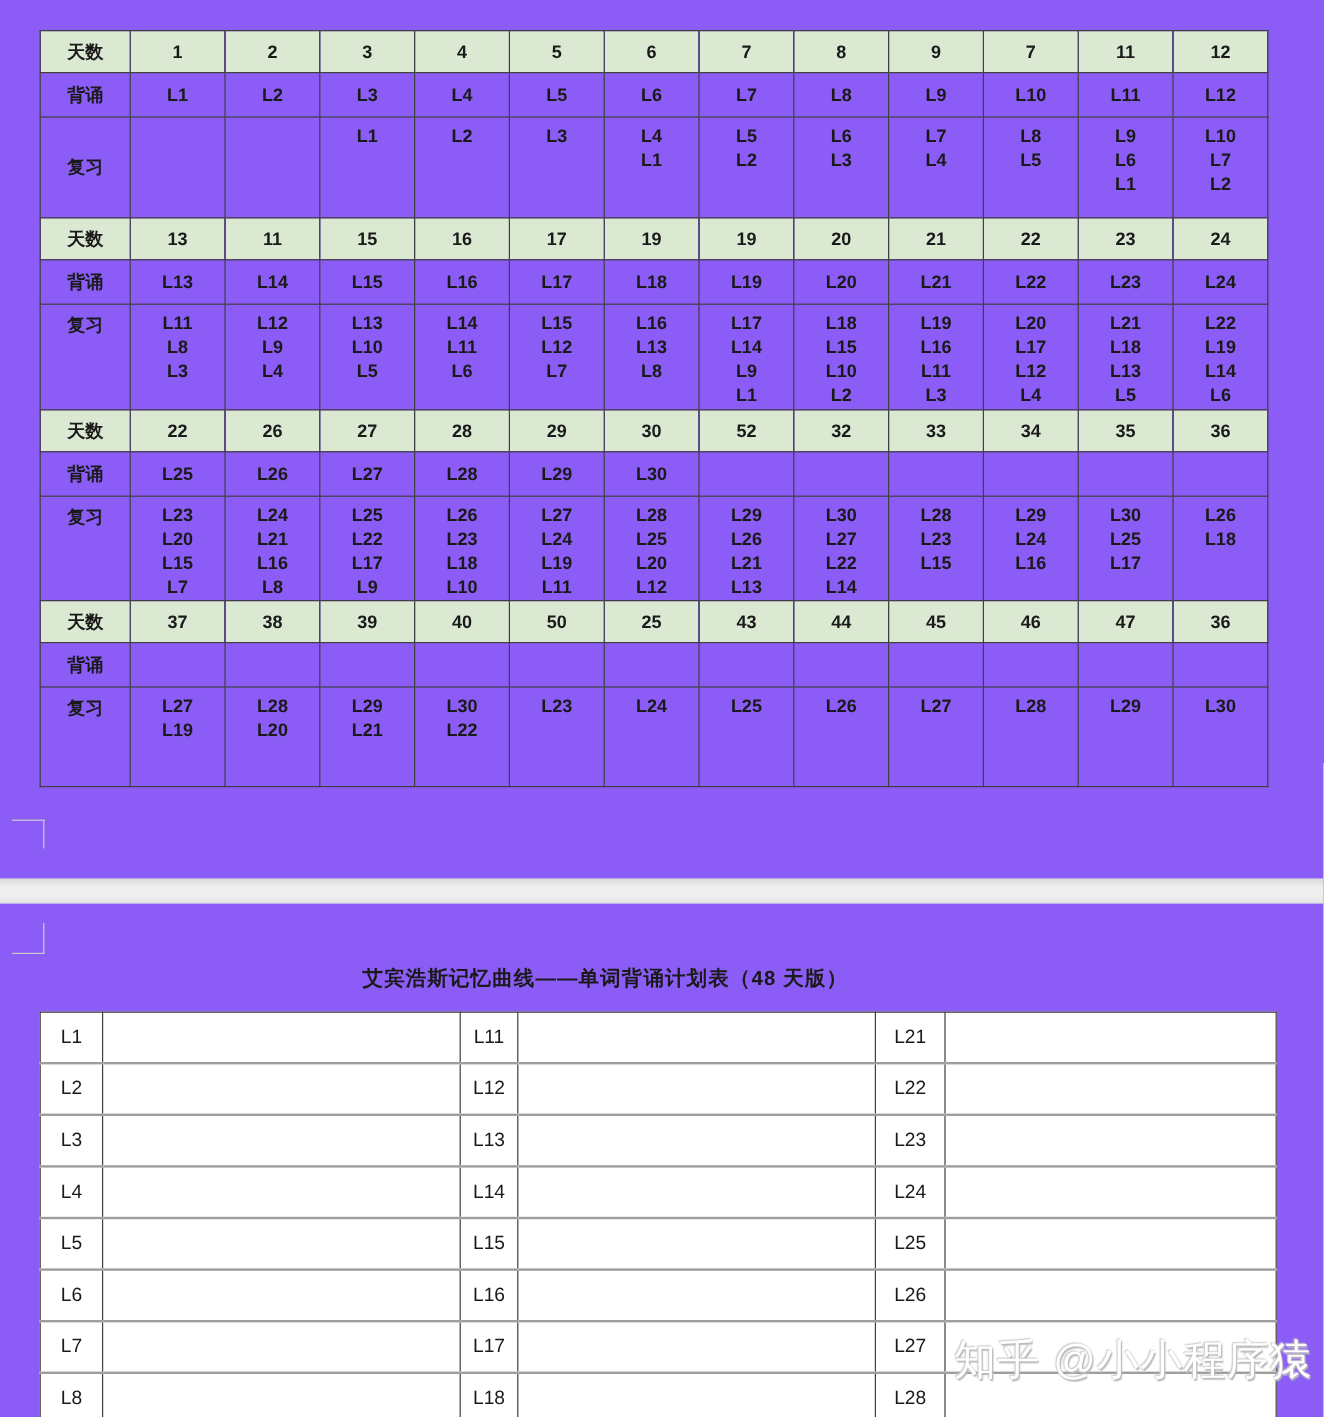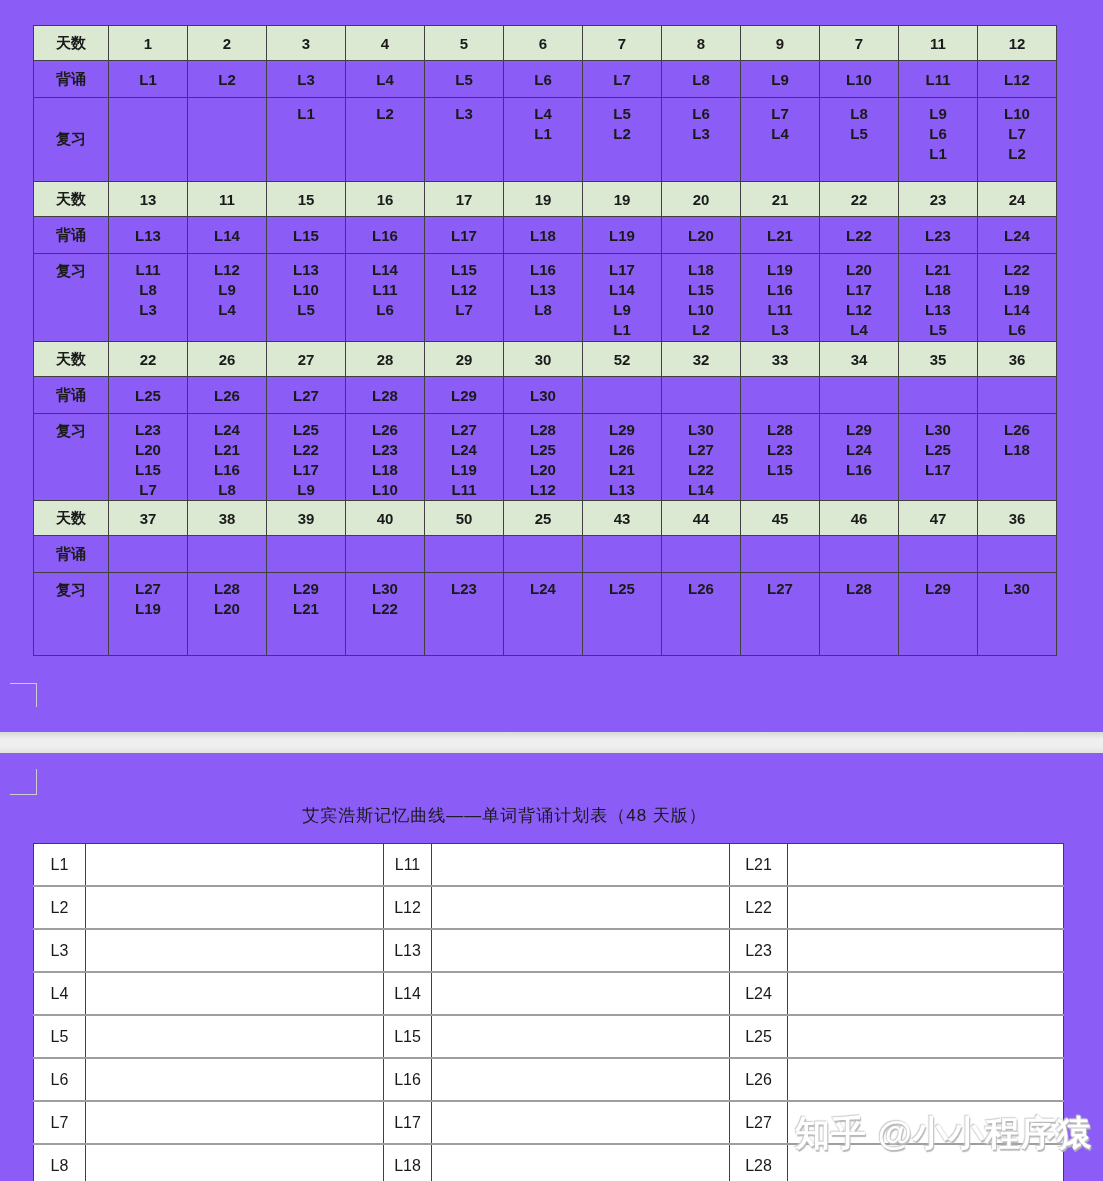--- a/index.html
+++ b/index.html
@@ -26,32 +26,32 @@
 
   
   .corner-mark{position:absolute;width:26px;height:23px;pointer-events:none;}
   .corner-mark.bottom{left:10px;top:683px;border-top:1px solid var(--corner,#cccccc);border-right:1px solid var(--corner,#cccccc);}
   .corner-mark.top{left:10px;top:769px;height:25px;border-bottom:1px solid var(--corner,#cccccc);border-right:1px solid var(--corner,#cccccc);}
   .page-gap{position:absolute;left:0;top:732px;width:1103px;height:21px;
     background:linear-gradient(to bottom,#d9d9d9 0%,#efefef 35%,#efefef 70%,#e2e2e2 100%);}
 
   
   .page2-title{position:absolute;left:0;top:804px;width:1009px;text-align:center;
-    font-size:17px;font-weight:normal;letter-spacing:1px;}
+    font-size:17px;font-weight:bold;letter-spacing:1px;}
   table.log-table{position:absolute;left:33px;top:843px;border-collapse:collapse;table-layout:fixed;background:#ffffff;}
   table.log-table td{
     height:41px;font-size:16px;text-align:center;vertical-align:middle;padding:0;
     border-left:1px solid var(--border,#404040);border-right:1px solid var(--border,#404040);
     border-top:2px solid #9e9e9e;border-bottom:2px solid #9e9e9e;
   }
   table.log-table tr:first-child td{border-top:1px solid var(--border,#404040);}
 
   
   .watermark{position:absolute;left:795px;top:1110px;width:300px;
-    font-size:35px;font-weight:bold;letter-spacing:1px;color:var(--wm,#ffffff);
+    font-size:35px;font-weight:normal;letter-spacing:1px;color:var(--wm,#ffffff);
     text-shadow:1px 2px 1px #b9b9b9,-1px -1px 1px #cfcfcf,0 0 2px #c4c4c4;
     white-space:nowrap;z-index:5;}
 </style>
 </head>
 <body>
 
 <div class="doc-canvas">
 
   <table class="plan-table">
     <colgroup>

